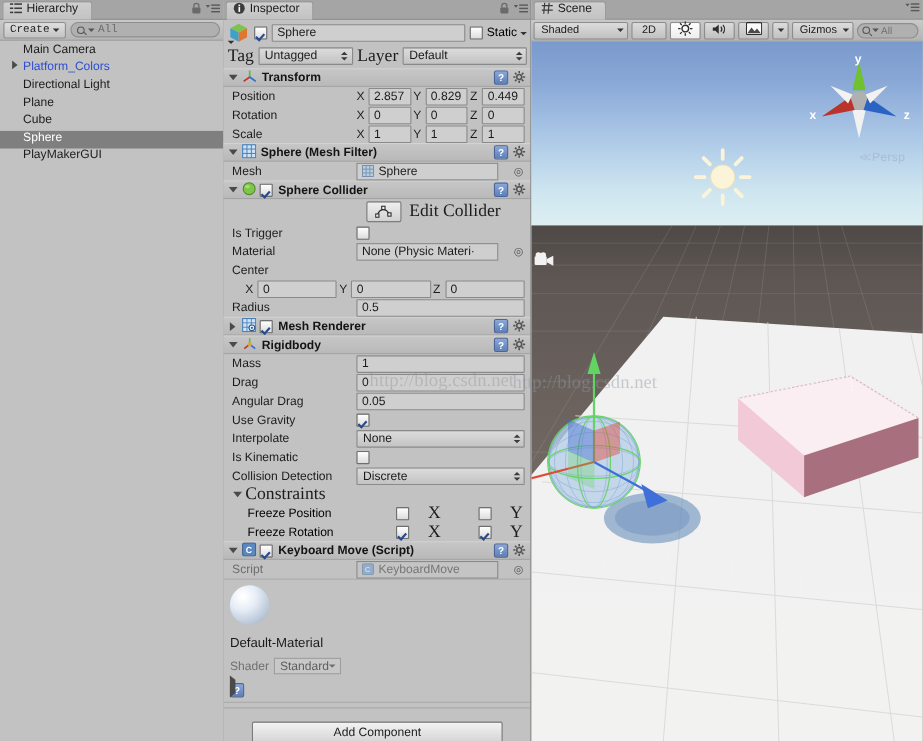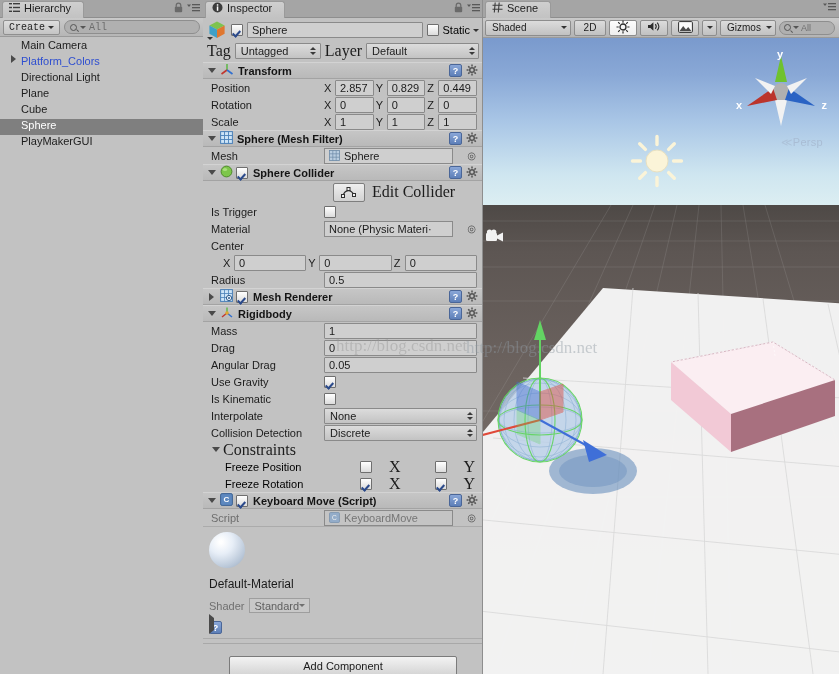--- a/index.html
+++ b/index.html
@@ -654,32 +654,32 @@
         <span class="pname">Angular Drag</span>
         <div class="txtfield" style="flex:1">
             <span>0.05</span>
           </div>
       </div>
       <div class="prow">
         <span class="pname">Use Gravity</span>
         <span class="cb on"></span>
       </div>
       <div class="prow">
-        <span class="pname">Is Kinematic</span>
-        <span class="cb"></span>
-      </div>
-      <div class="prow">
         <span class="pname">Interpolate</span>
         <div class="dropdown" style="flex:1">
           <span class="val">None</span>
           <span class="updown">
               <i class="u"></i>
               <i class="d"></i>
             </span>
         </div>
+      </div>
+      <div class="prow">
+        <span class="pname">Is Kinematic</span>
+        <span class="cb"></span>
       </div>
       <div class="prow">
         <span class="pname">Collision Detection</span>
         <div class="dropdown" style="flex:1">
           <span class="val">Discrete</span>
           <span class="updown">
               <i class="u"></i>
               <i class="d"></i>
             </span>
         </div>

